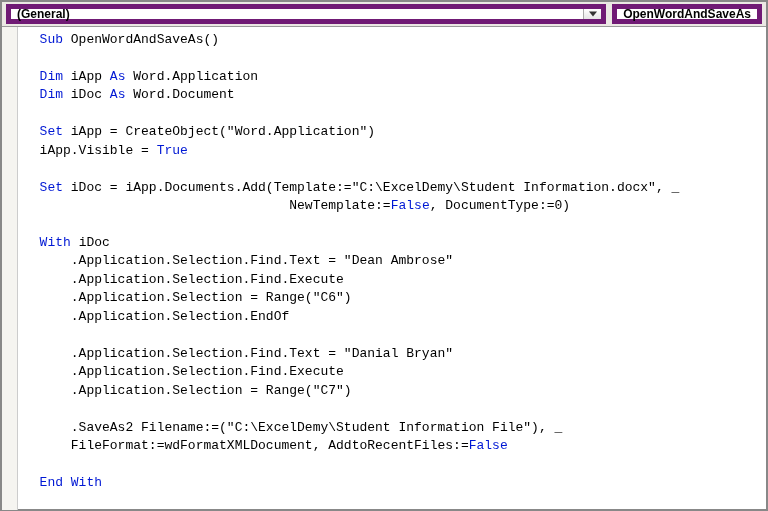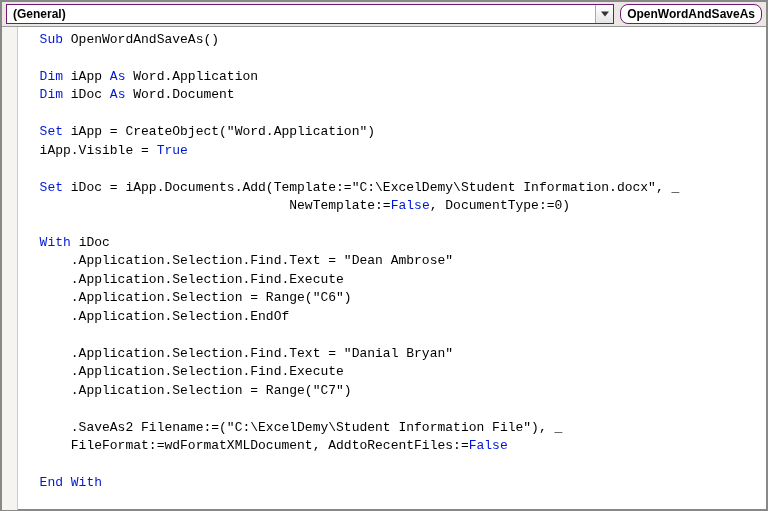--- a/index.html
+++ b/index.html
@@ -16,27 +16,27 @@
       display: flex;
       gap: 6px;
       padding: 2px 4px;
       background: #ebe8e4;
       border-bottom: 1px solid #999;
     }
     .dropdown {
       display: flex;
       align-items: center;
       background: #fff;
-      border: 1px solid #701a75;
+      border: 5px solid #701a75;
       font-family: Arial, sans-serif;
       font-size: 12px;
       height: 20px;
     }
     .dropdown.scope { flex: 1; }
-    .dropdown.proc { flex: 0 0 140px; border-radius: 8px; }
+    .dropdown.proc { flex: 0 0 140px; }
     .dd-text { flex:1; padding: 2px 6px; font-weight: bold; }
     .dd-btn {
       width: 18px; height: 100%;
       display: flex; justify-content:center; align-items:center;
       color:#333;
       border-left: 1px solid #aaa;
       background: linear-gradient(#fff,#e5e5e5);
     }
     .dd-btn svg { width:8px; height:6px; }
     .editor-area {

